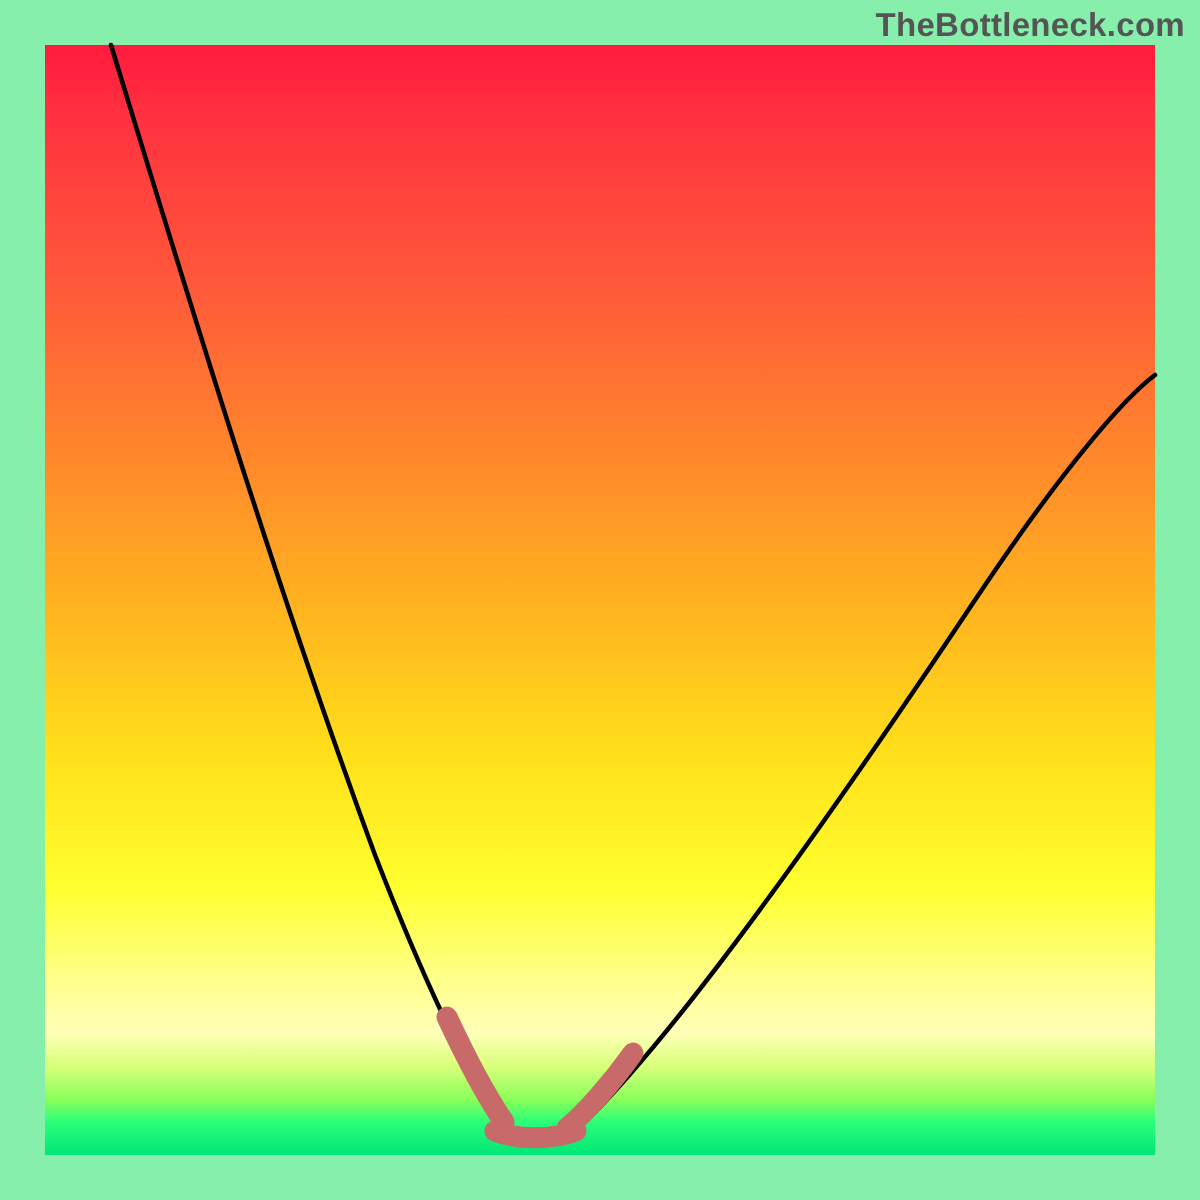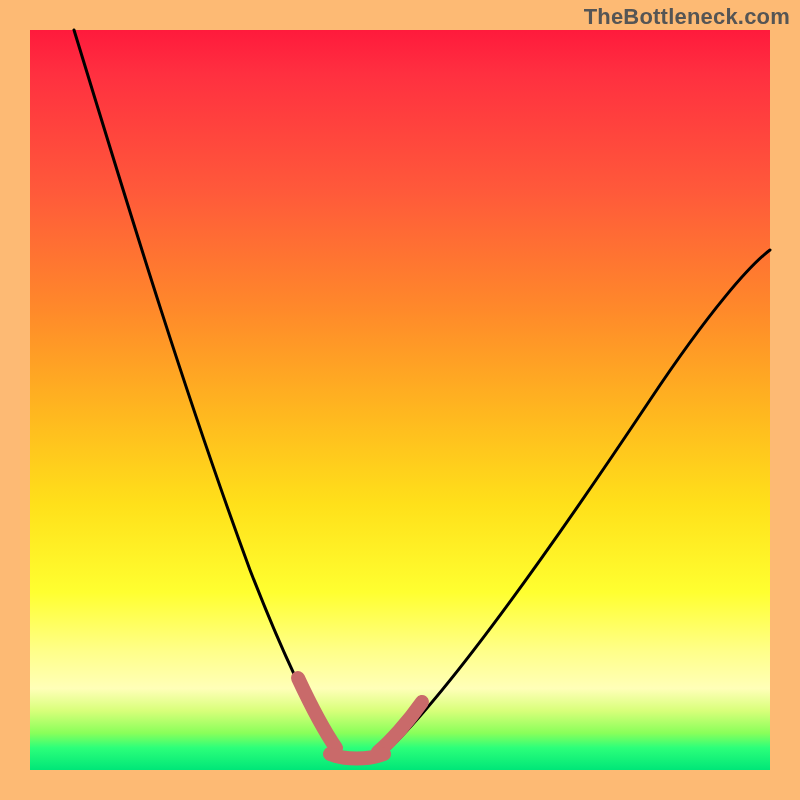--- a/index.html
+++ b/index.html
@@ -10,21 +10,21 @@
     background: #000;
     overflow: hidden;
     font-family: Arial, Helvetica, sans-serif;
   }
   .frame {
     position: absolute;
     left: 0;
     top: 0;
     width: 800px;
     height: 800px;
-    background: #fdba74;
+    background: #86efac;
   }
   .plot {
     position: absolute;
     left: 30px;
     top: 30px;
     width: 740px;
     height: 740px;
     
     background: linear-gradient(
       to bottom,

